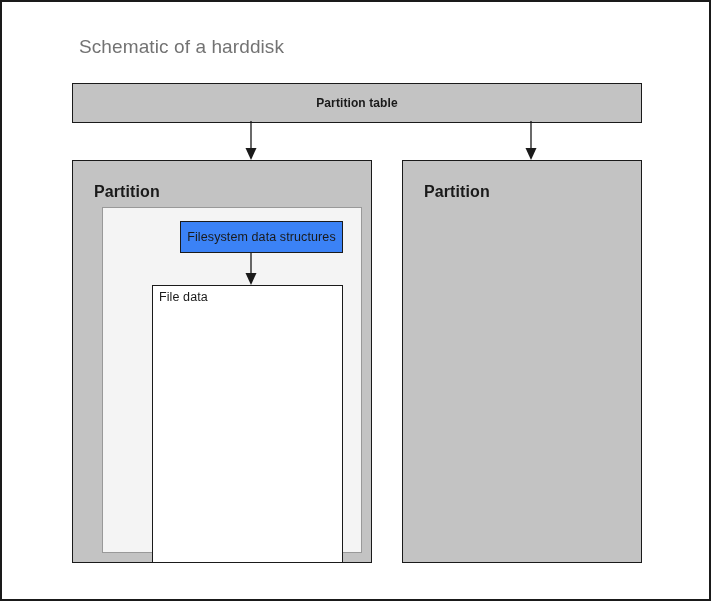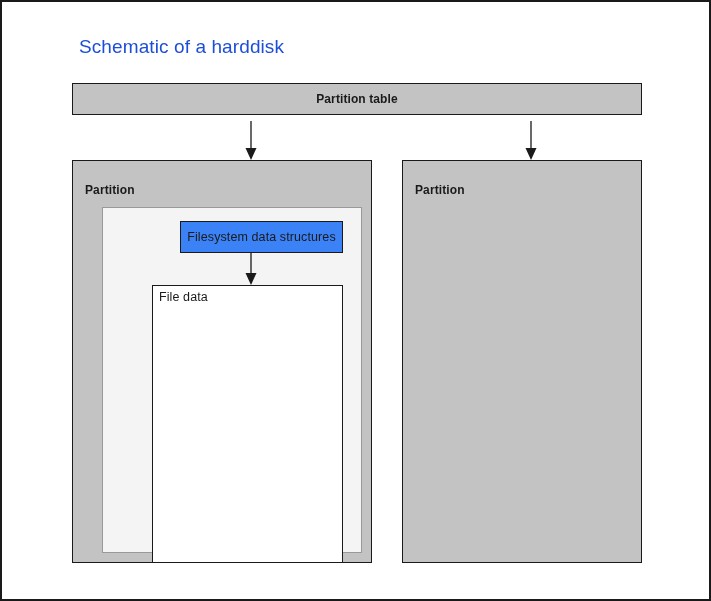--- a/index.html
+++ b/index.html
@@ -19,55 +19,55 @@
     color: #1a1a1a;
   }
   .page-title {
     position: absolute;
     left: 77px;
     top: 33px;
     font-size: 19px;
     font-weight: 400;
     line-height: 24px;
     letter-spacing: 0.1px;
-    color: #1d4ed8;
+    color: #737373;
     white-space: nowrap;
   }
   .box {
     position: absolute;
     box-sizing: border-box;
     border: 1px solid #1a1a1a;
   }
   .partition-table {
     left: 70px;
     top: 81px;
     width: 570px;
-    height: 32px;
+    height: 40px;
     background: #c3c3c3;
     display: flex;
     align-items: center;
     justify-content: center;
   }
   .partition-table-label {
     font-size: 12px;
     font-weight: bold;
     letter-spacing: 0.1px;
   }
   .partition {
     top: 158px;
     height: 403px;
     background: #c3c3c3;
   }
   .partition-left  { left: 70px;  width: 300px; }
   .partition-right { left: 400px; width: 240px; }
   .partition-label {
     position: absolute;
-    left: 12px;
+    left: 21px;
     top: 22px;
-    font-size: 12px;
+    font-size: 16px;
     font-weight: bold;
     letter-spacing: 0.1px;
   }
   .fs-container {
     left: 100px;
     top: 205px;
     width: 260px;
     height: 346px;
     background: #f4f4f4;
     border: 1px solid #999999;

